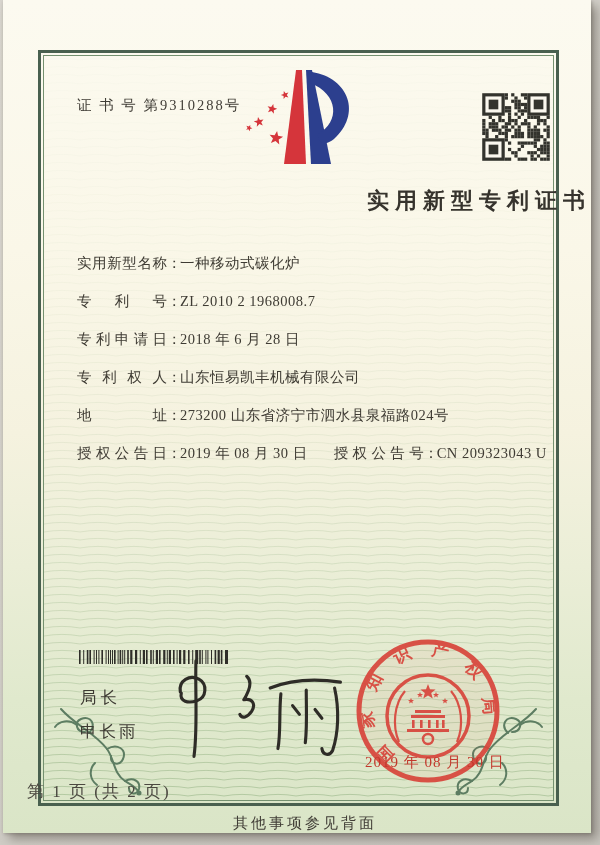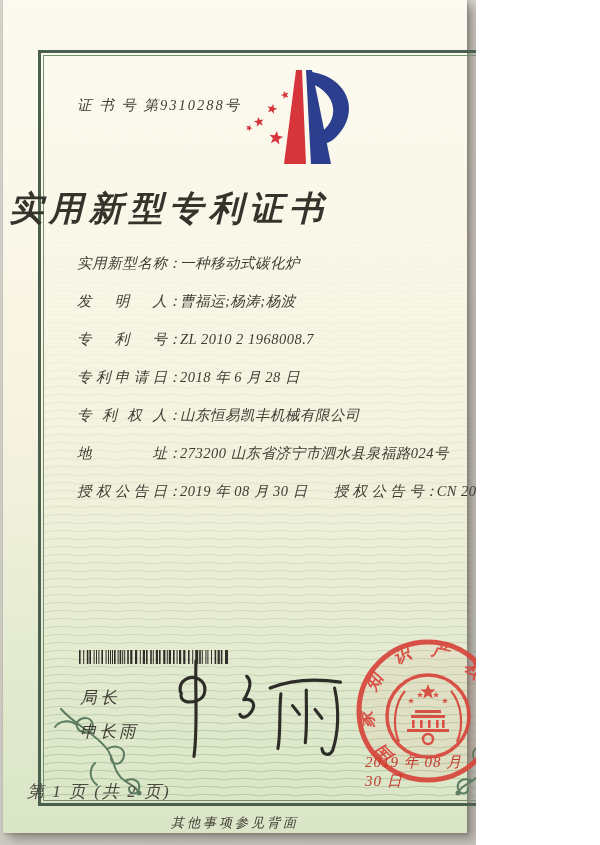--- a/index.html
+++ b/index.html
@@ -1,36 +1,36 @@
 <!DOCTYPE html>
 <html><head>
 <meta charset="utf-8">
 <style>
   * { margin:0; padding:0; box-sizing:border-box; }
   html,body { width:600px; height:845px; }
   body { font-family:"Liberation Serif","DejaVu Serif",serif; }
-  .scan { position:relative; width:476px; height:845px; overflow:hidden;
-          background:linear-gradient(135deg,#d9d6cf 0%,#c8c5be 100%);font-style:italic; }
+  .scan { position:relative; width:600px; height:845px; overflow:hidden;
+          background:linear-gradient(135deg,#d9d6cf 0%,#c8c5be 100%); }
   .paper { position:absolute; left:3px; top:0; right:9px; bottom:12px;
            background:linear-gradient(180deg,#fcfaf0 0%,#faf7e8 30%,#f5f2df 52%,#ebeed7 68%,#e0e9cd 84%,#dae5c7 100%);
            box-shadow:6px 6px 10px rgba(70,65,55,.45), 1px 1px 3px rgba(70,65,55,.3); }
   .frame { position:absolute; left:35px; top:50px; width:521px; height:756px;
            border:3px solid #49604f; }
   .frame::before { content:""; position:absolute; inset:2px; border:1px solid #74906f; pointer-events:none; }
   .waves { position:absolute; left:3px; top:3px; z-index:0; }
   .ornament { position:absolute; z-index:1; }
   .orn-left  { left:6px;  bottom:4px; }
   .orn-right { right:6px; bottom:4px; transform:scaleX(-1); }
 
   .cert-no { position:absolute; left:74px; top:96px; z-index:2;
              font-size:14.5px; letter-spacing:2px; color:#403d36; }
   .logo { position:absolute; left:236px; top:62px; z-index:2; }
   .qr   { position:absolute; left:476px; top:90px; z-index:2; }
   .title { position:absolute; left:0; top:186px; width:100%; z-index:2;
-           text-align:left; font-size:34px; font-weight:700; color:#36332d;
+           text-align:right; font-size:22px; font-weight:700; color:#36332d;
            letter-spacing:6px; text-indent:6px; }
 
   .fields { position:absolute; left:74px; top:252px; width:460px; z-index:2;
             font-size:14.5px; color:#3e3b33; }
   .frow { height:22px; line-height:22px; margin-bottom:16px; white-space:nowrap; }
   .flabel { display:inline-block; width:90px; text-align:justify; text-align-last:justify;
             letter-spacing:0; vertical-align:top; }
   .fcolon { display:inline-block; width:13px; }
   .fvalue { letter-spacing:.5px; }
   .pair2 { margin-left:26px; }
@@ -44,22 +44,22 @@
   .sig-title { position:absolute; left:77px; top:687px; z-index:2; font-size:16.5px;
                letter-spacing:4px; color:#3c3932; }
   .sig-name  { position:absolute; left:77px; top:721px; z-index:2; font-size:16.5px;
                letter-spacing:3px; color:#3c3932; }
   .signature { position:absolute; left:150px; top:652px; z-index:3; }
   .seal { position:absolute; left:348px; top:636px; z-index:3; opacity:.93; }
   .seal-date { position:absolute; left:362px; top:753px; z-index:4; font-size:15px;
                letter-spacing:1px; color:#c2382c; }
   .page-no { position:absolute; left:24px; top:780px; width:521px; z-index:2;
              font-size:17px; letter-spacing:2px; color:#4b4840; }
-  .back-note { position:absolute; left:0; top:814px; width:100%; z-index:2;
-               text-align:center; font-size:13px; letter-spacing:3px; color:#403d36; }
+  .back-note { position:absolute; left:8px; top:814px; width:100%; z-index:2;
+               text-align:center; font-size:15px; letter-spacing:3px; color:#403d36; }
 </style>
 </head>
 <body>
 
 <div class="scan">
   <div class="paper">
 
     <div class="frame">
       <svg class="waves" id="waves" width="509" height="744">
           <path d="M0,4 q18,-3.2 36,0 q18,-3.2 36,0 q18,-3.2 36,0 q18,-3.2 36,0 q18,-3.2 36,0 q18,-3.2 36,0 q18,-3.2 36,0 q18,-3.2 36,0 q18,-3.2 36,0 q18,-3.2 36,0 q18,-3.2 36,0 q18,-3.2 36,0 q18,-3.2 36,0 q18,-3.2 36,0 q18,-3.2 36,0" fill="none" stroke="#7aa06b" stroke-width="0.8" opacity="0.030"></path>
@@ -364,23 +364,20 @@
         <rect x="67.57" y="67.57" width="3.22" height="3.22" fill="#33332d"></rect>
       </svg>
 
     <div class="title">实用新型专利证书</div>
 
     <div class="fields">
       <div class="frow">
         <span class="flabel">实用新型名称</span><span class="fcolon">：</span><span class="fvalue">一种移动式碳化炉</span>
       </div>
       <div class="frow">
-        <span class="flabel">发明人</span><span class="fcolon">：</span><span class="fvalue">曹福运;杨涛;杨波</span>
-      </div>
-      <div class="frow">
         <span class="flabel">专利号</span><span class="fcolon">：</span><span class="fvalue">ZL 2010 2 1968008.7</span>
       </div>
       <div class="frow">
         <span class="flabel">专利申请日</span><span class="fcolon">：</span><span class="fvalue">2018 年 6 月 28 日</span>
       </div>
       <div class="frow">
         <span class="flabel">专利权人</span><span class="fcolon">：</span><span class="fvalue">山东恒易凯丰机械有限公司</span>
       </div>
       <div class="frow">
         <span class="flabel">地址</span><span class="fcolon">：</span><span class="fvalue">273200 山东省济宁市泗水县泉福路024号</span>

